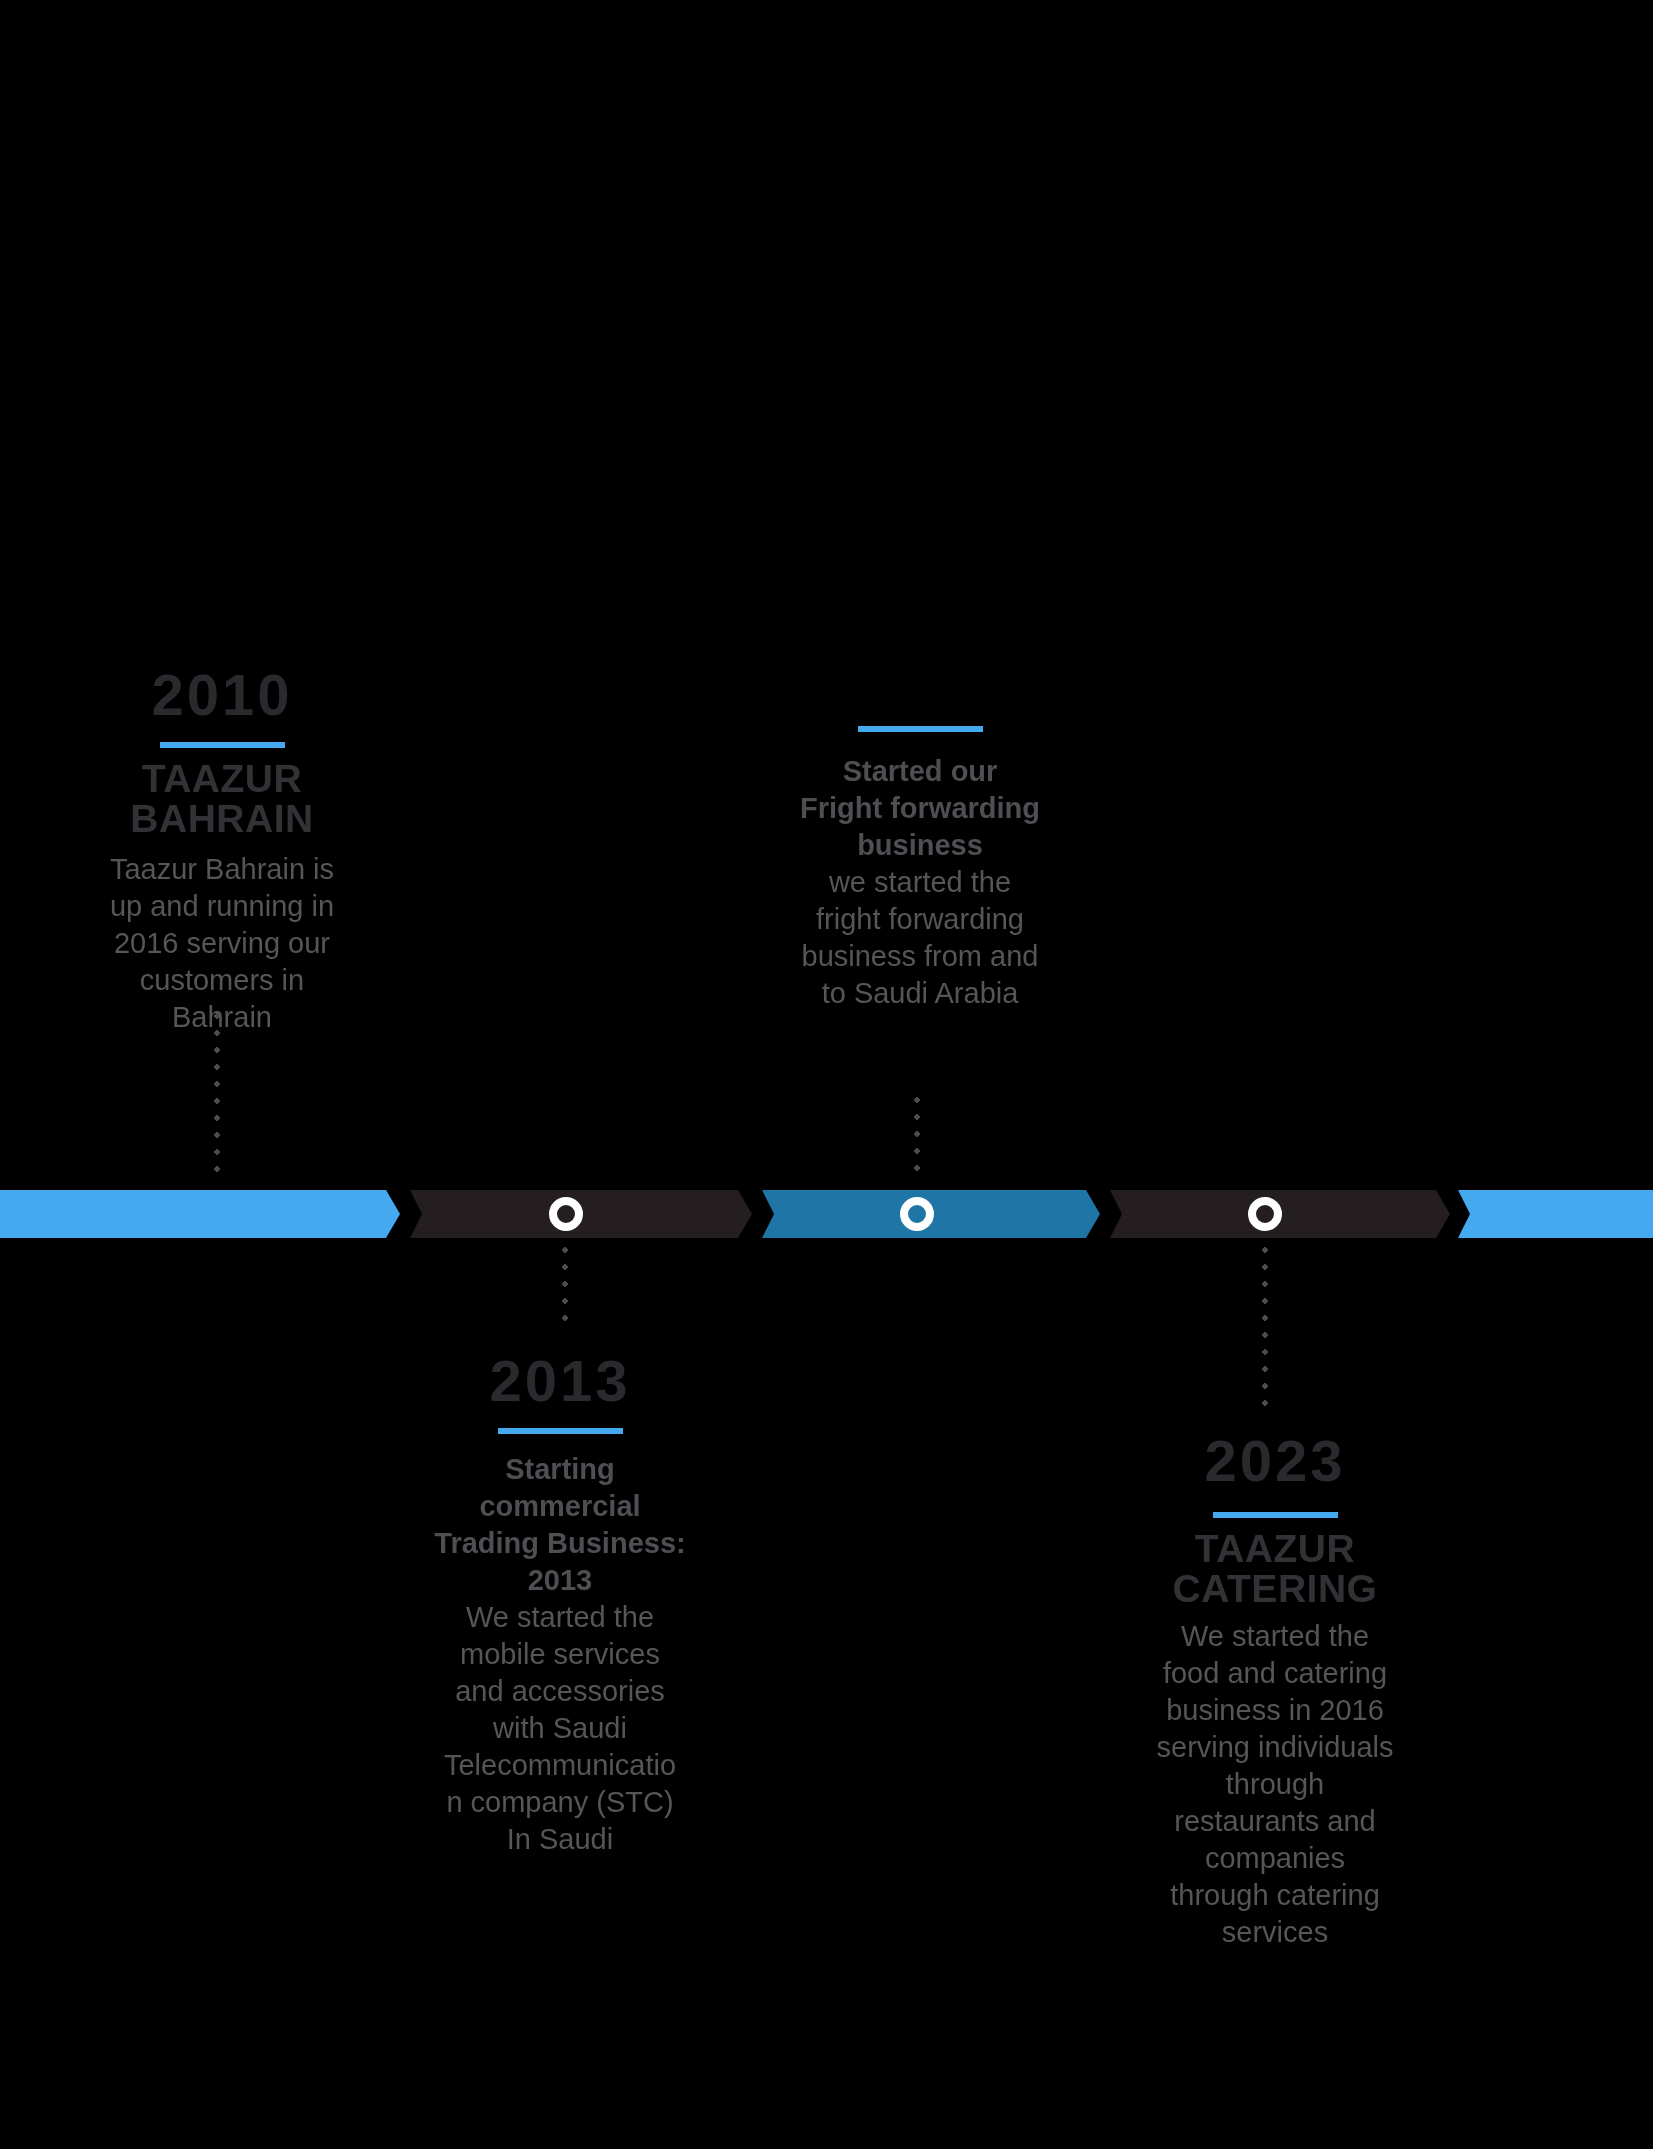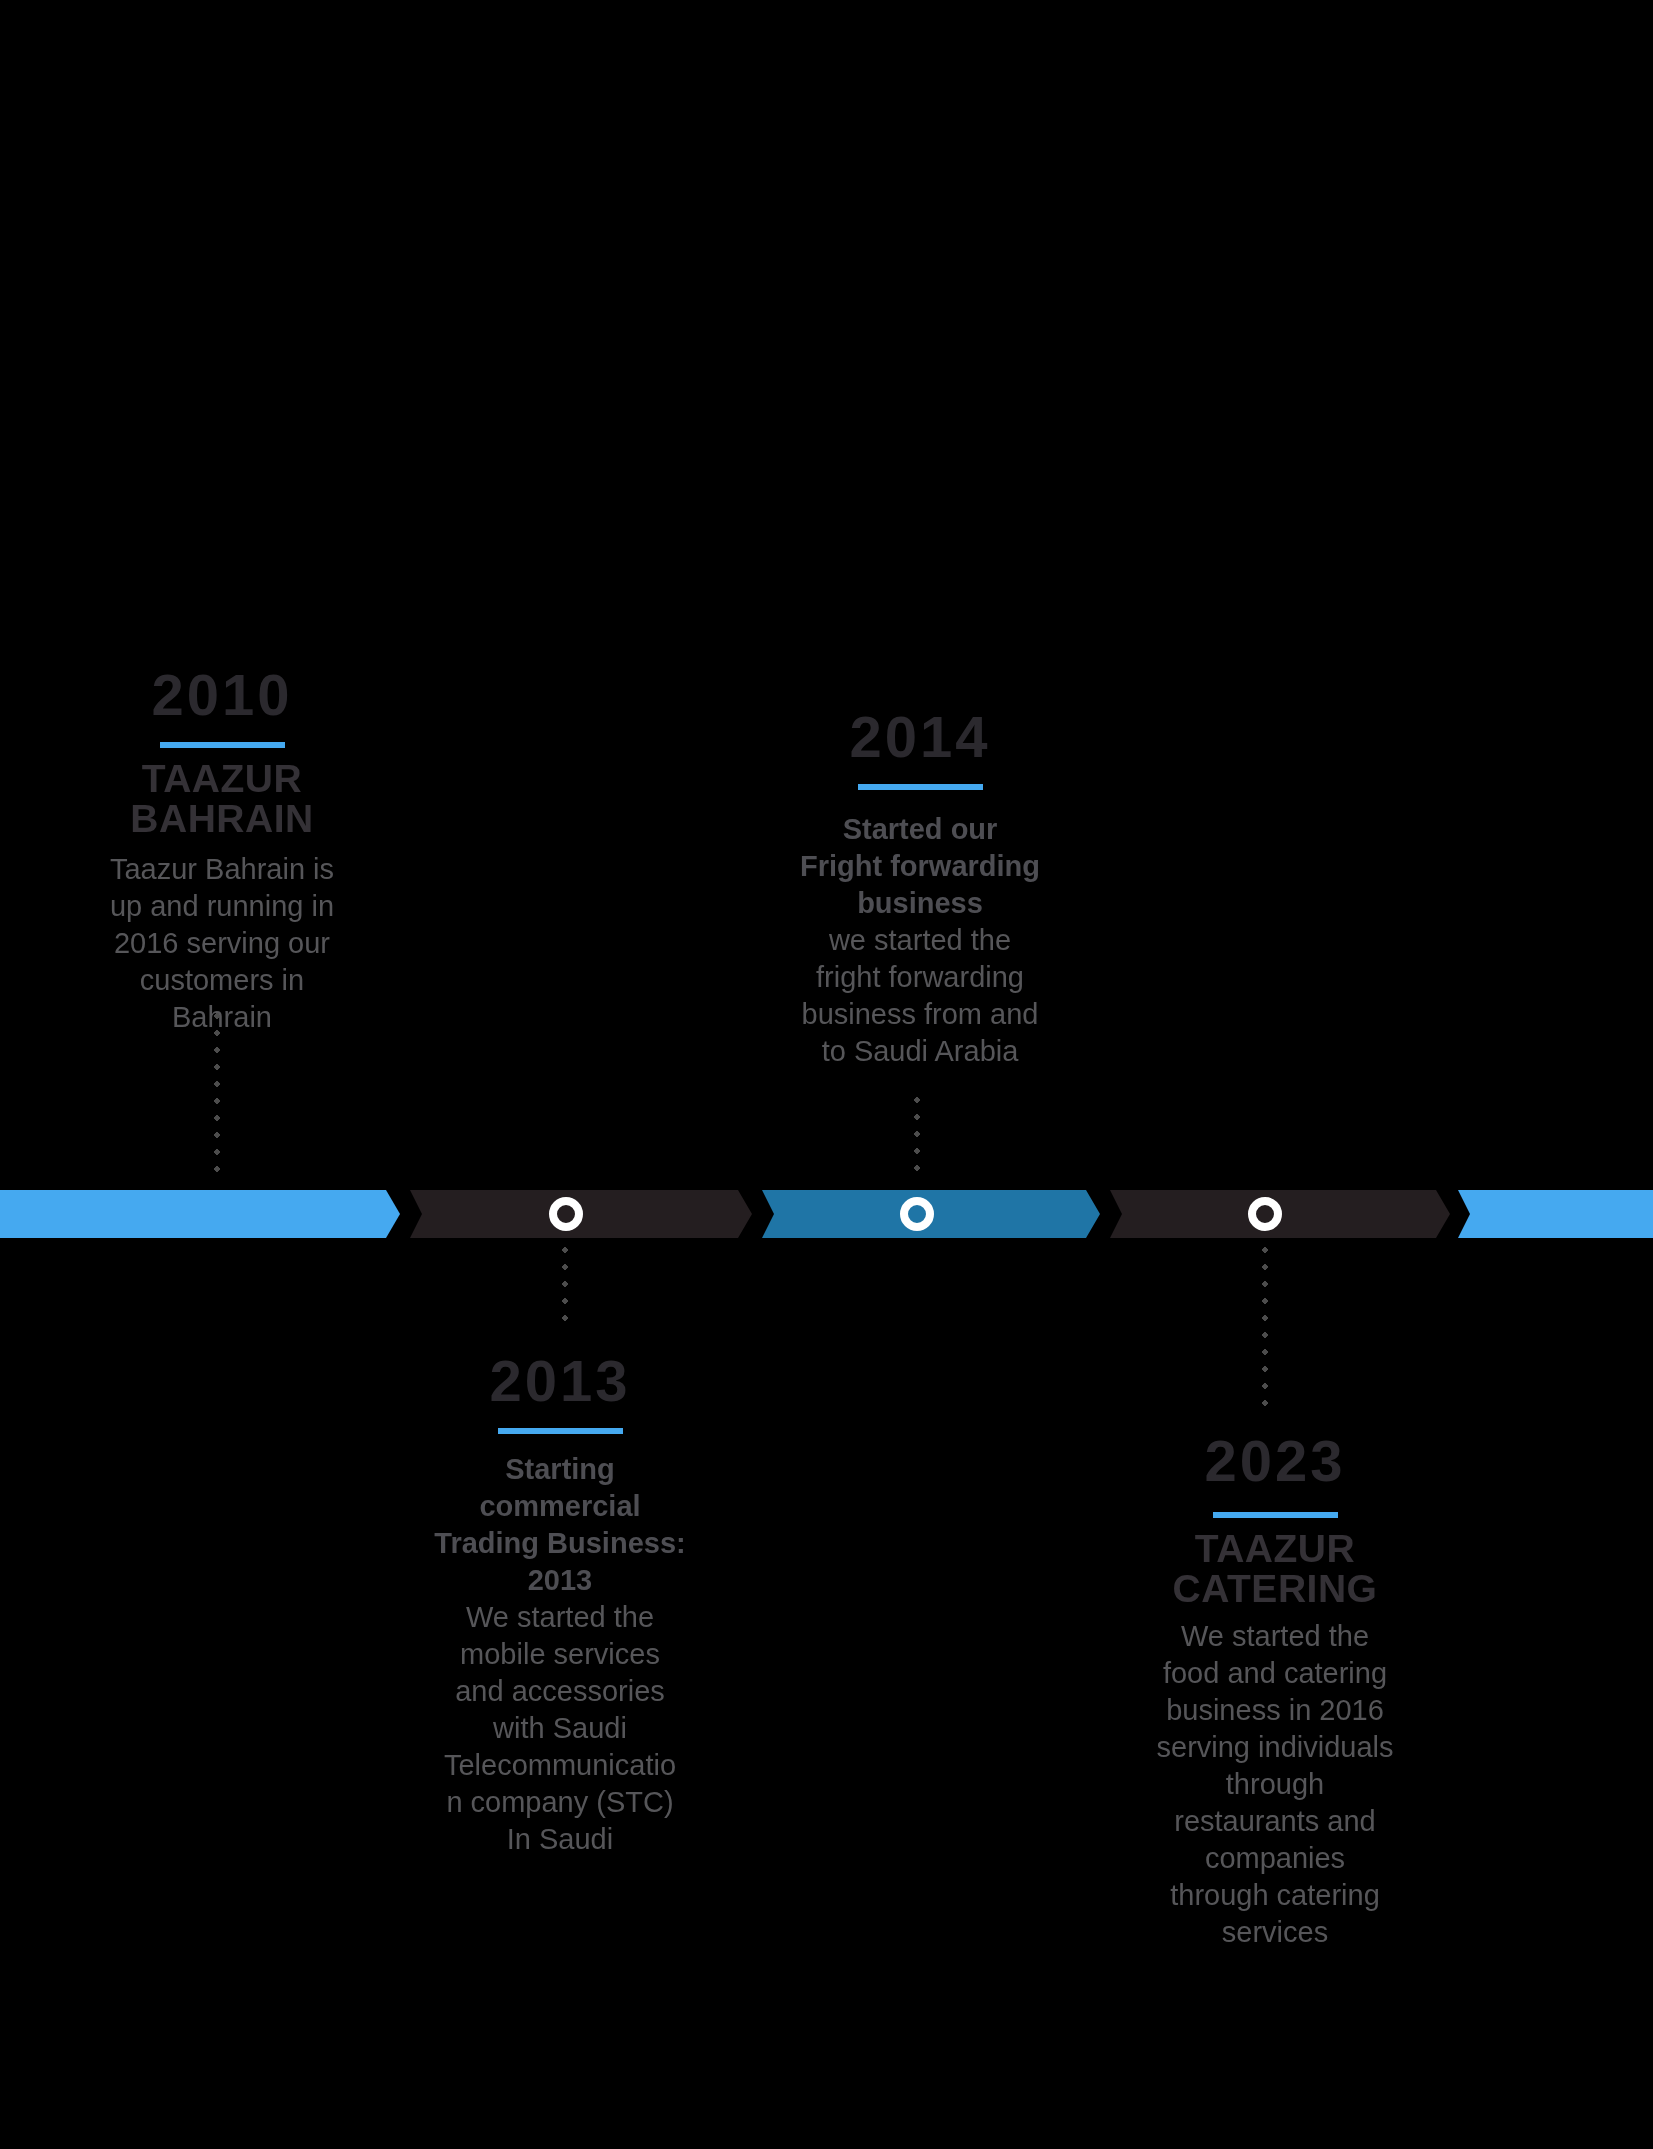--- a/index.html
+++ b/index.html
@@ -131,21 +131,20 @@
     <div class="underline"></div>
     <div class="subheading">TAAZUR BAHRAIN</div>
     <div class="body-text">Taazur Bahrain is
 up and running in
 2016 serving our
 customers in
 Bahrain</div>
   </div>
 
   <div class="milestone m2014">
-    <div class="year">2014</div>
     <div class="underline"></div>
     <div class="bold-text">Started our
 Fright forwarding
 business</div>
     <div class="body-text">we started the
 fright forwarding
 business from and
 to Saudi Arabia</div>
   </div>
 

